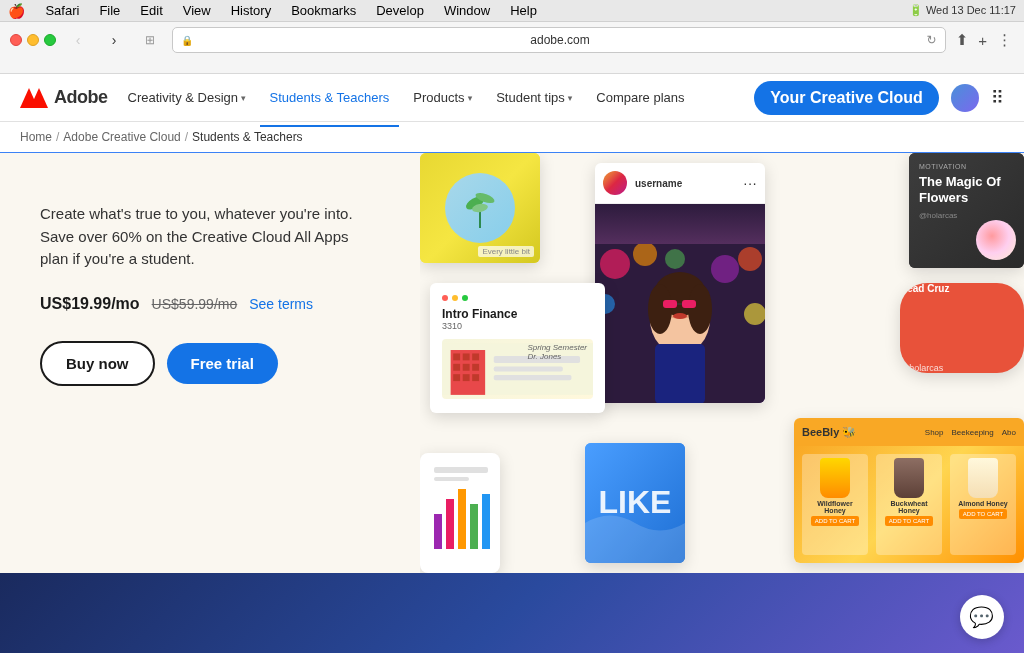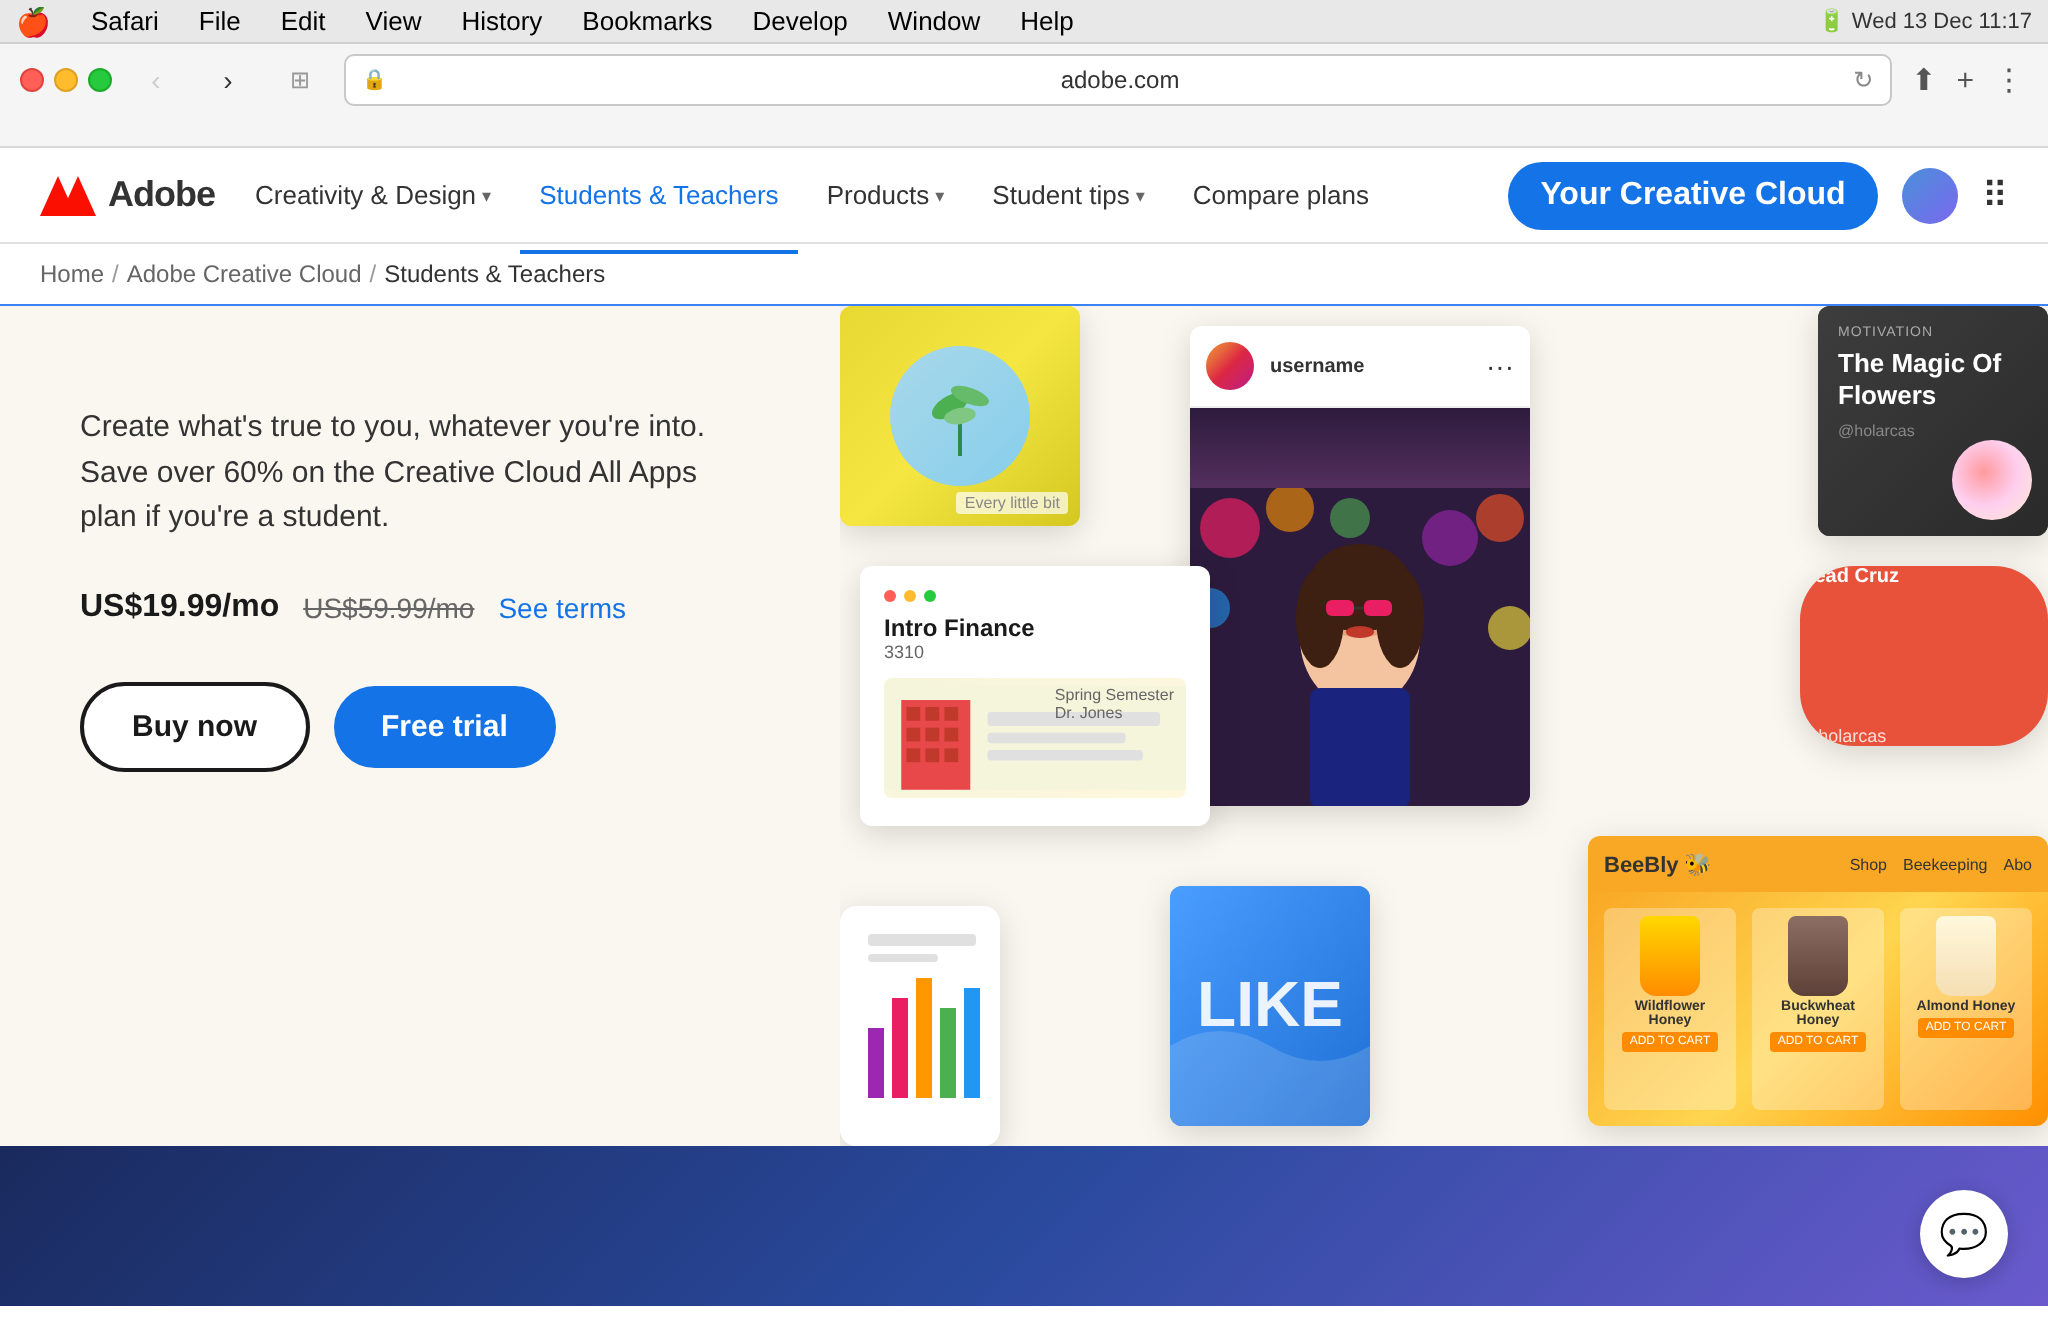--- a/index.html
+++ b/index.html
@@ -577,21 +577,21 @@
           <rect x="24" y="24" width="8" height="8" fill="#c0392b"></rect>
           <rect x="35" y="24" width="8" height="8" fill="#c0392b"></rect>
           <rect x="13" y="36" width="8" height="8" fill="#c0392b"></rect>
           <rect x="24" y="36" width="8" height="8" fill="#c0392b"></rect>
           <rect x="35" y="36" width="8" height="8" fill="#c0392b"></rect>
 
           <rect x="60" y="15" width="100" height="8" rx="2" fill="#e0e0e0"></rect>
           <rect x="60" y="27" width="80" height="6" rx="2" fill="#e0e0e0"></rect>
           <rect x="60" y="37" width="90" height="6" rx="2" fill="#e0e0e0"></rect>
         </svg>
-        <div style="position:absolute;top:4px;right:6px;font-size:8px;color:#666;">Spring Semester<br>Dr. Jones</div>
+        <div style="position:absolute;top:4px;right:6px;font-size:8px;color:#666;font-style:italic;">Spring Semester<br>Dr. Jones</div>
       </div>
     </div>
 
     <div class="img-card card-read">
       <span class="read-title">Read Cruz</span>
       <span class="read-username">@holarcas</span>
     </div>
 
     <div class="img-card card-analytics">
       <svg width="70" height="110" viewBox="0 0 70 110">

